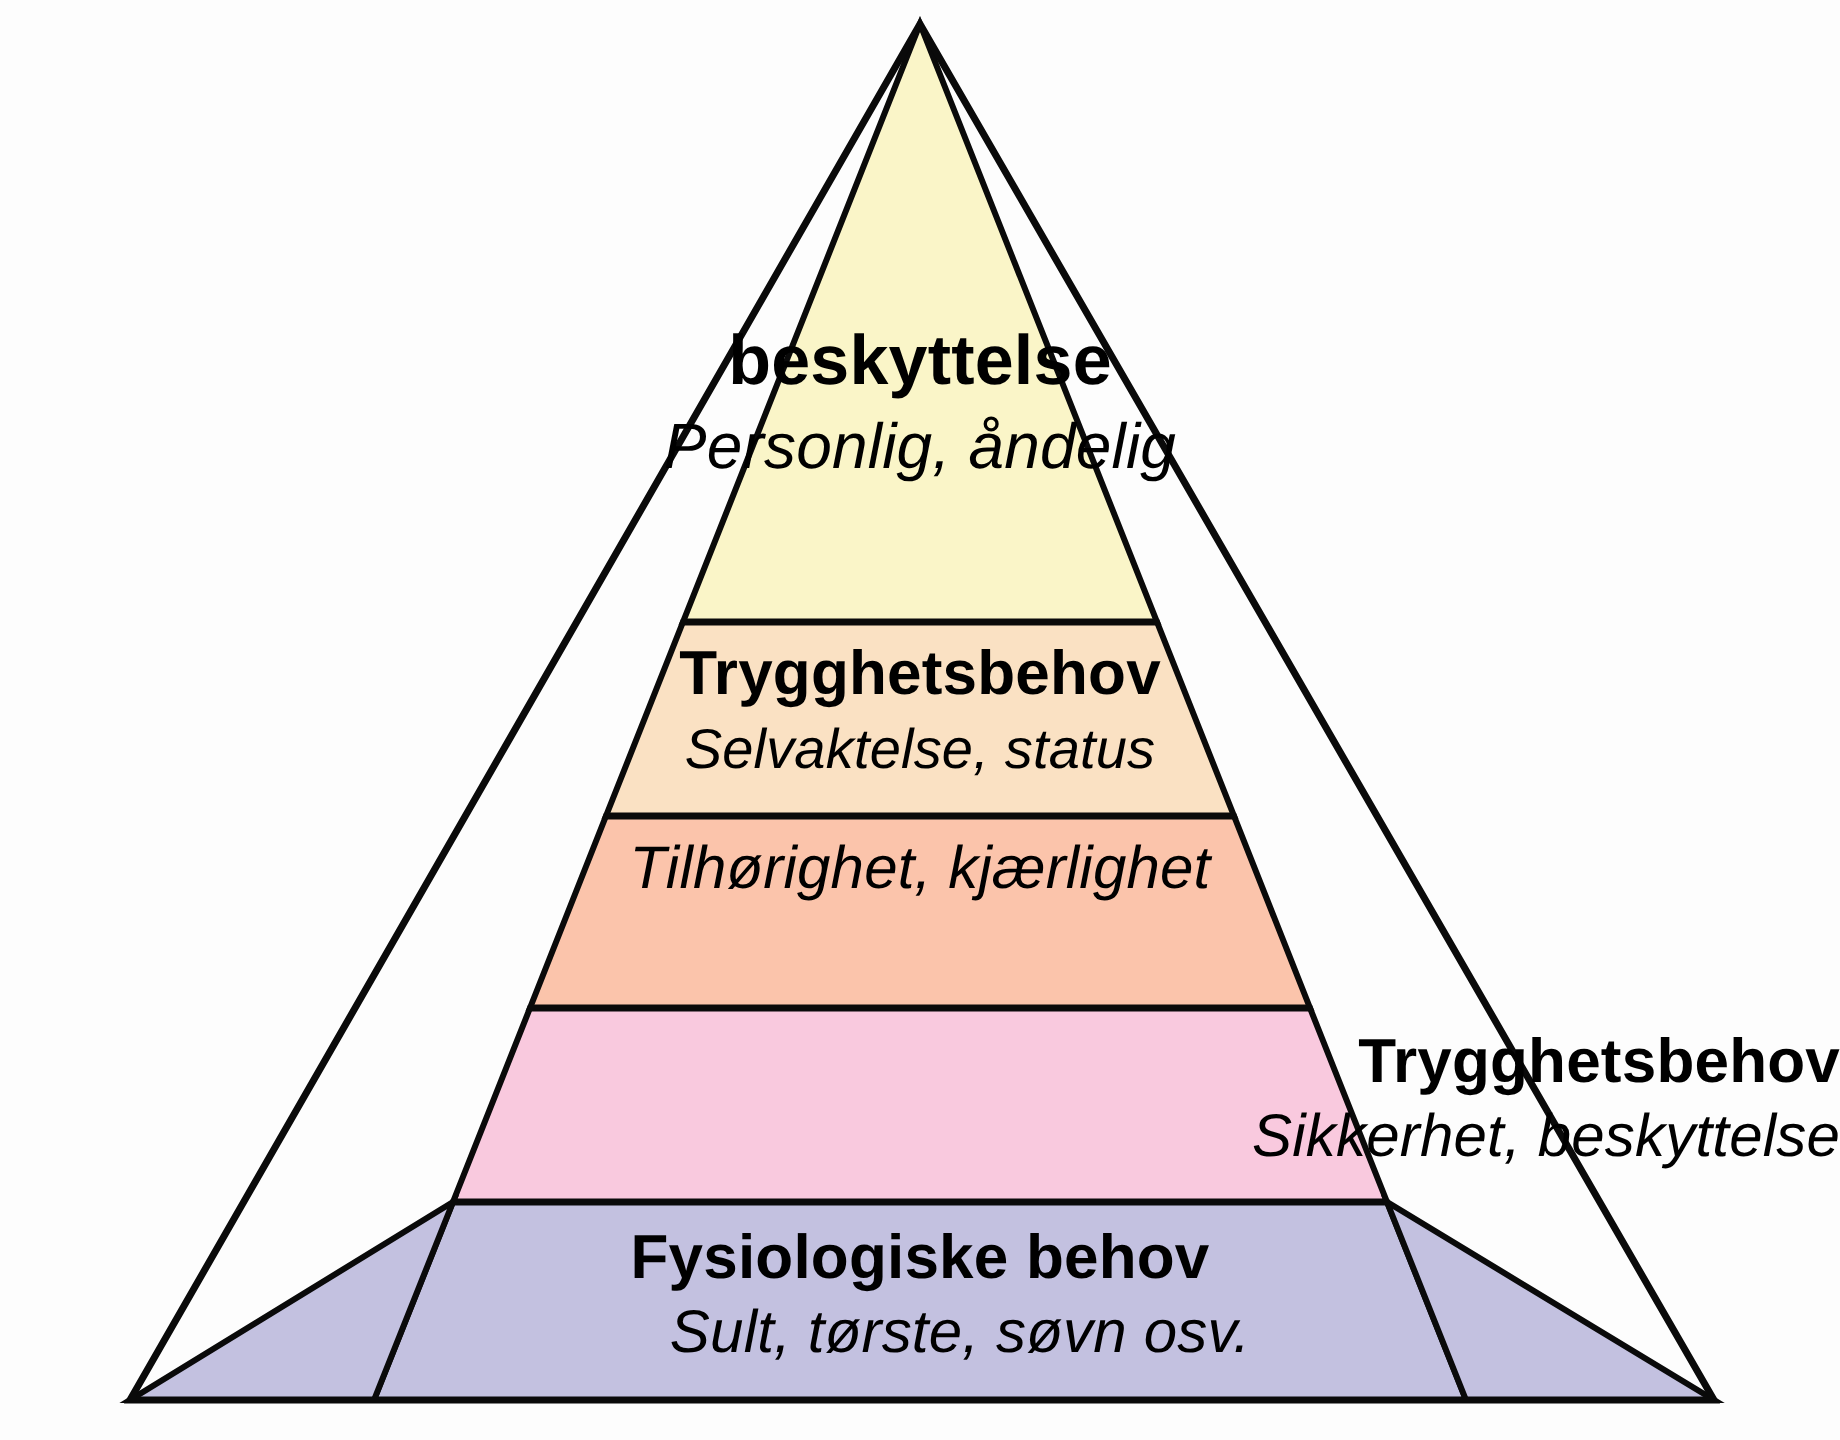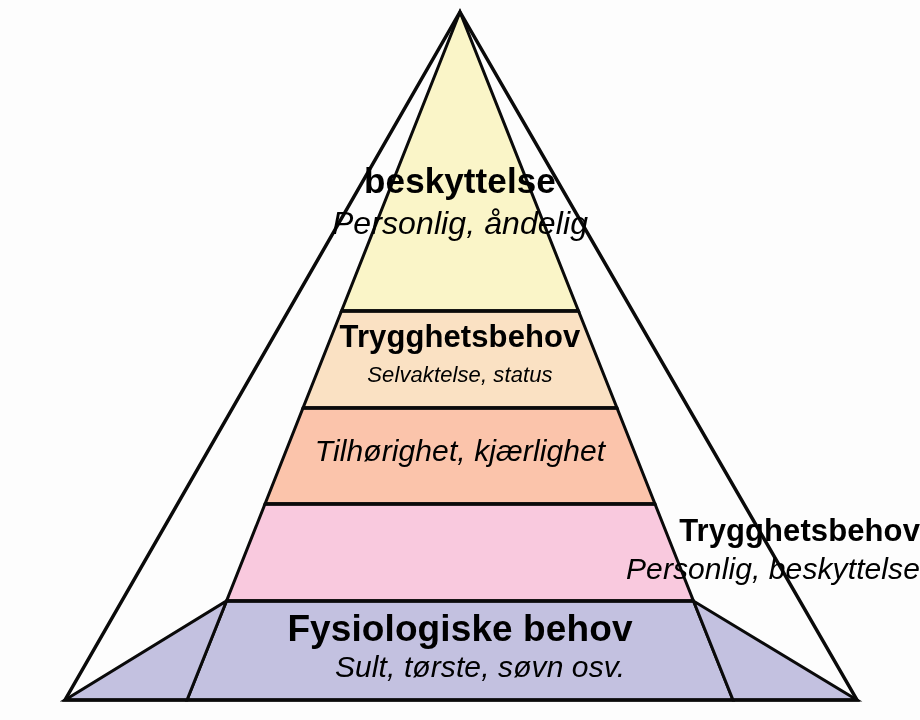--- a/index.html
+++ b/index.html
@@ -50,35 +50,35 @@
   }
 
   
   #level-text-1 { top: 160px; }
   #level-text-1 .level-title { font-size: 35px; line-height: 42px; }
   #level-text-1 .level-subtitle { font-size: 32px; line-height: 42px; }
 
   
   #level-text-2 { top: 318px; }
   #level-text-2 .level-title { font-size: 31px; line-height: 38px; }
-  #level-text-2 .level-subtitle { font-size: 22px; line-height: 38px; }
+  #level-text-2 .level-subtitle { font-size: 28px; line-height: 38px; }
 
   
   #level-text-3 { top: 416px; }
   #level-text-3 .level-title { font-size: 31px; line-height: 38px; }
-  #level-text-3 .level-subtitle { font-size: 30px; line-height: 38px; margin-top: 16px; }
+  #level-text-3 .level-subtitle { font-size: 30px; line-height: 38px; }
 
   
   #level-text-4 { top: 512px; text-align: right; }
   #level-text-4 .level-title { font-size: 31px; line-height: 38px; }
   #level-text-4 .level-subtitle { font-size: 30px; line-height: 38px; }
 
   
   #level-text-5 { top: 610px; }
-  #level-text-5 .level-title { font-size: 37px; line-height: 38px; }
+  #level-text-5 .level-title { font-size: 31px; line-height: 38px; }
   #level-text-5 .level-subtitle { font-size: 30px; line-height: 38px; margin-left: 40px; }
 </style>
 </head>
 <body>
 
 <div id="pyramid-diagram">
 
   <svg id="pyramid-svg" viewBox="0 0 920 720">
 
     <polygon points="460,12 578.5,311 341.5,311" fill="#faf5c8" stroke="#0a0a0a" stroke-width="3" stroke-linejoin="miter"></polygon>
@@ -111,21 +111,21 @@
     <div class="level-title">Trygghetsbehov</div>
     <div class="level-subtitle">Selvaktelse, status</div>
   </div>
 
   <div class="level-text" id="level-text-3">
     <div class="level-subtitle">Tilhørighet, kjærlighet</div>
   </div>
 
   <div class="level-text" id="level-text-4">
     <div class="level-title">Trygghetsbehov</div>
-    <div class="level-subtitle">Personlig, beskyttelse</div>
+    <div class="level-subtitle">Sikkerhet, beskyttelse</div>
   </div>
 
   <div class="level-text" id="level-text-5">
     <div class="level-title">Fysiologiske behov</div>
     <div class="level-subtitle">Sult, tørste, søvn osv.</div>
   </div>
 
 </div>
 
 </body></html>

